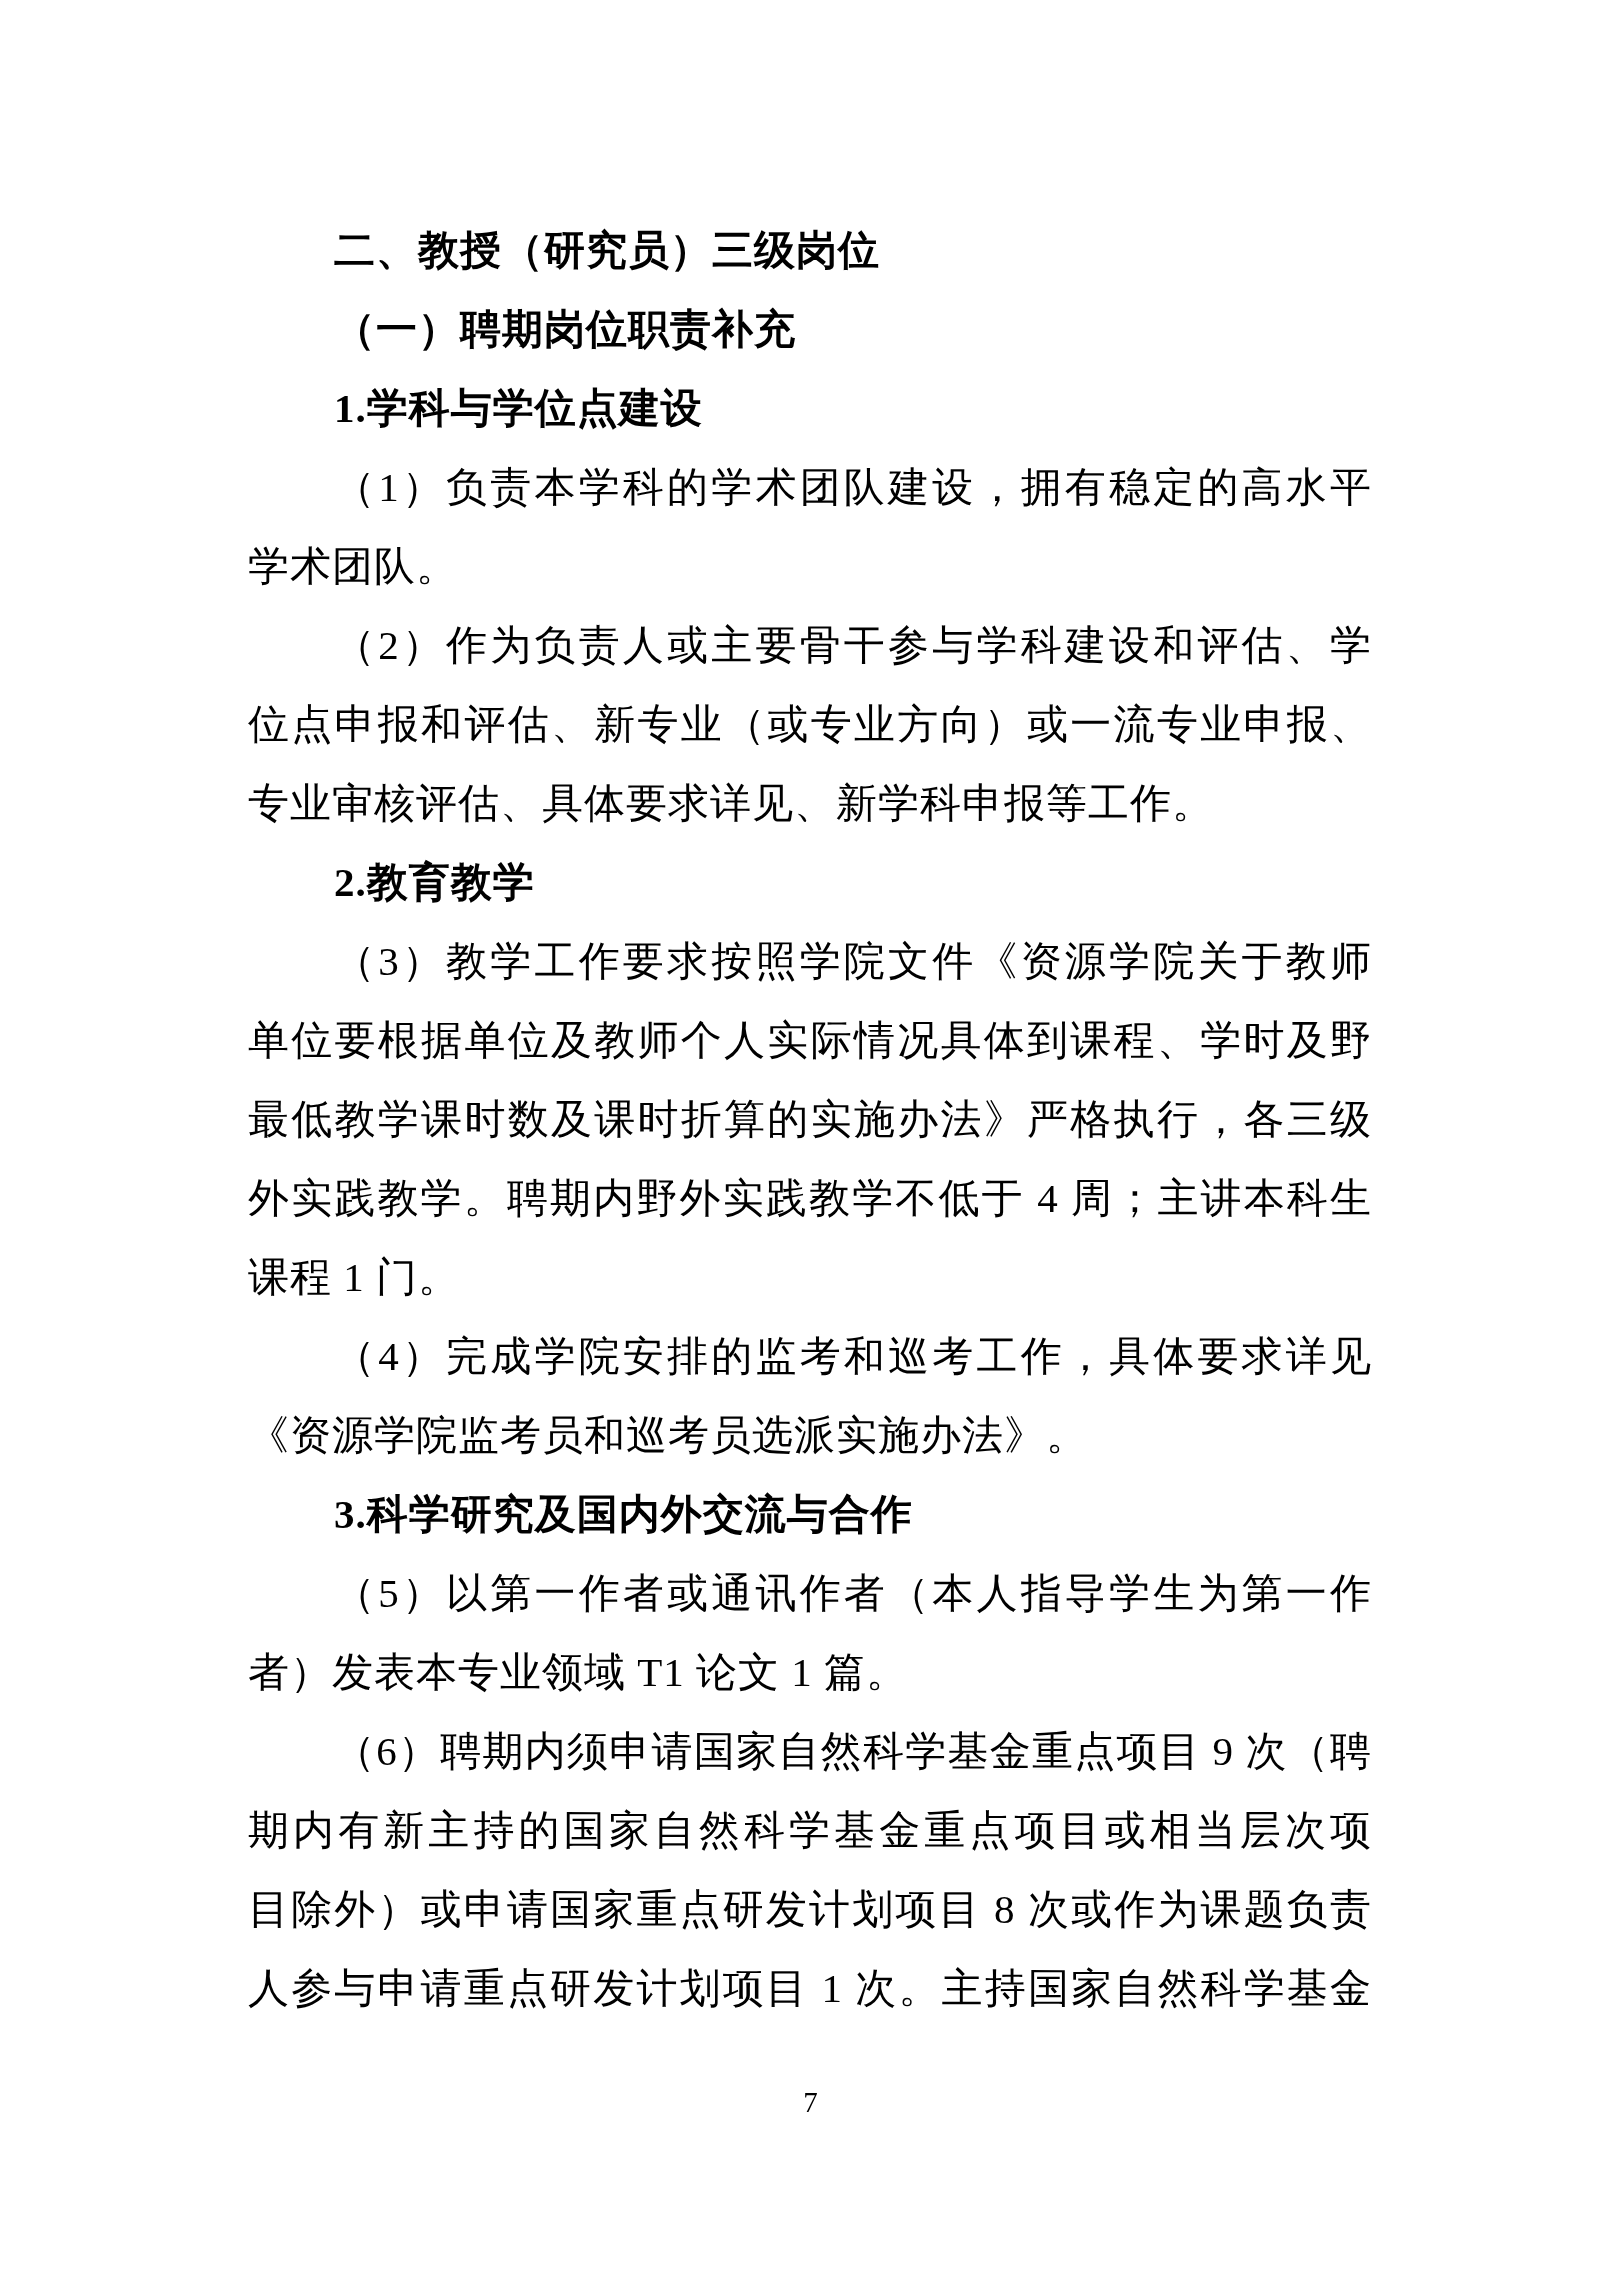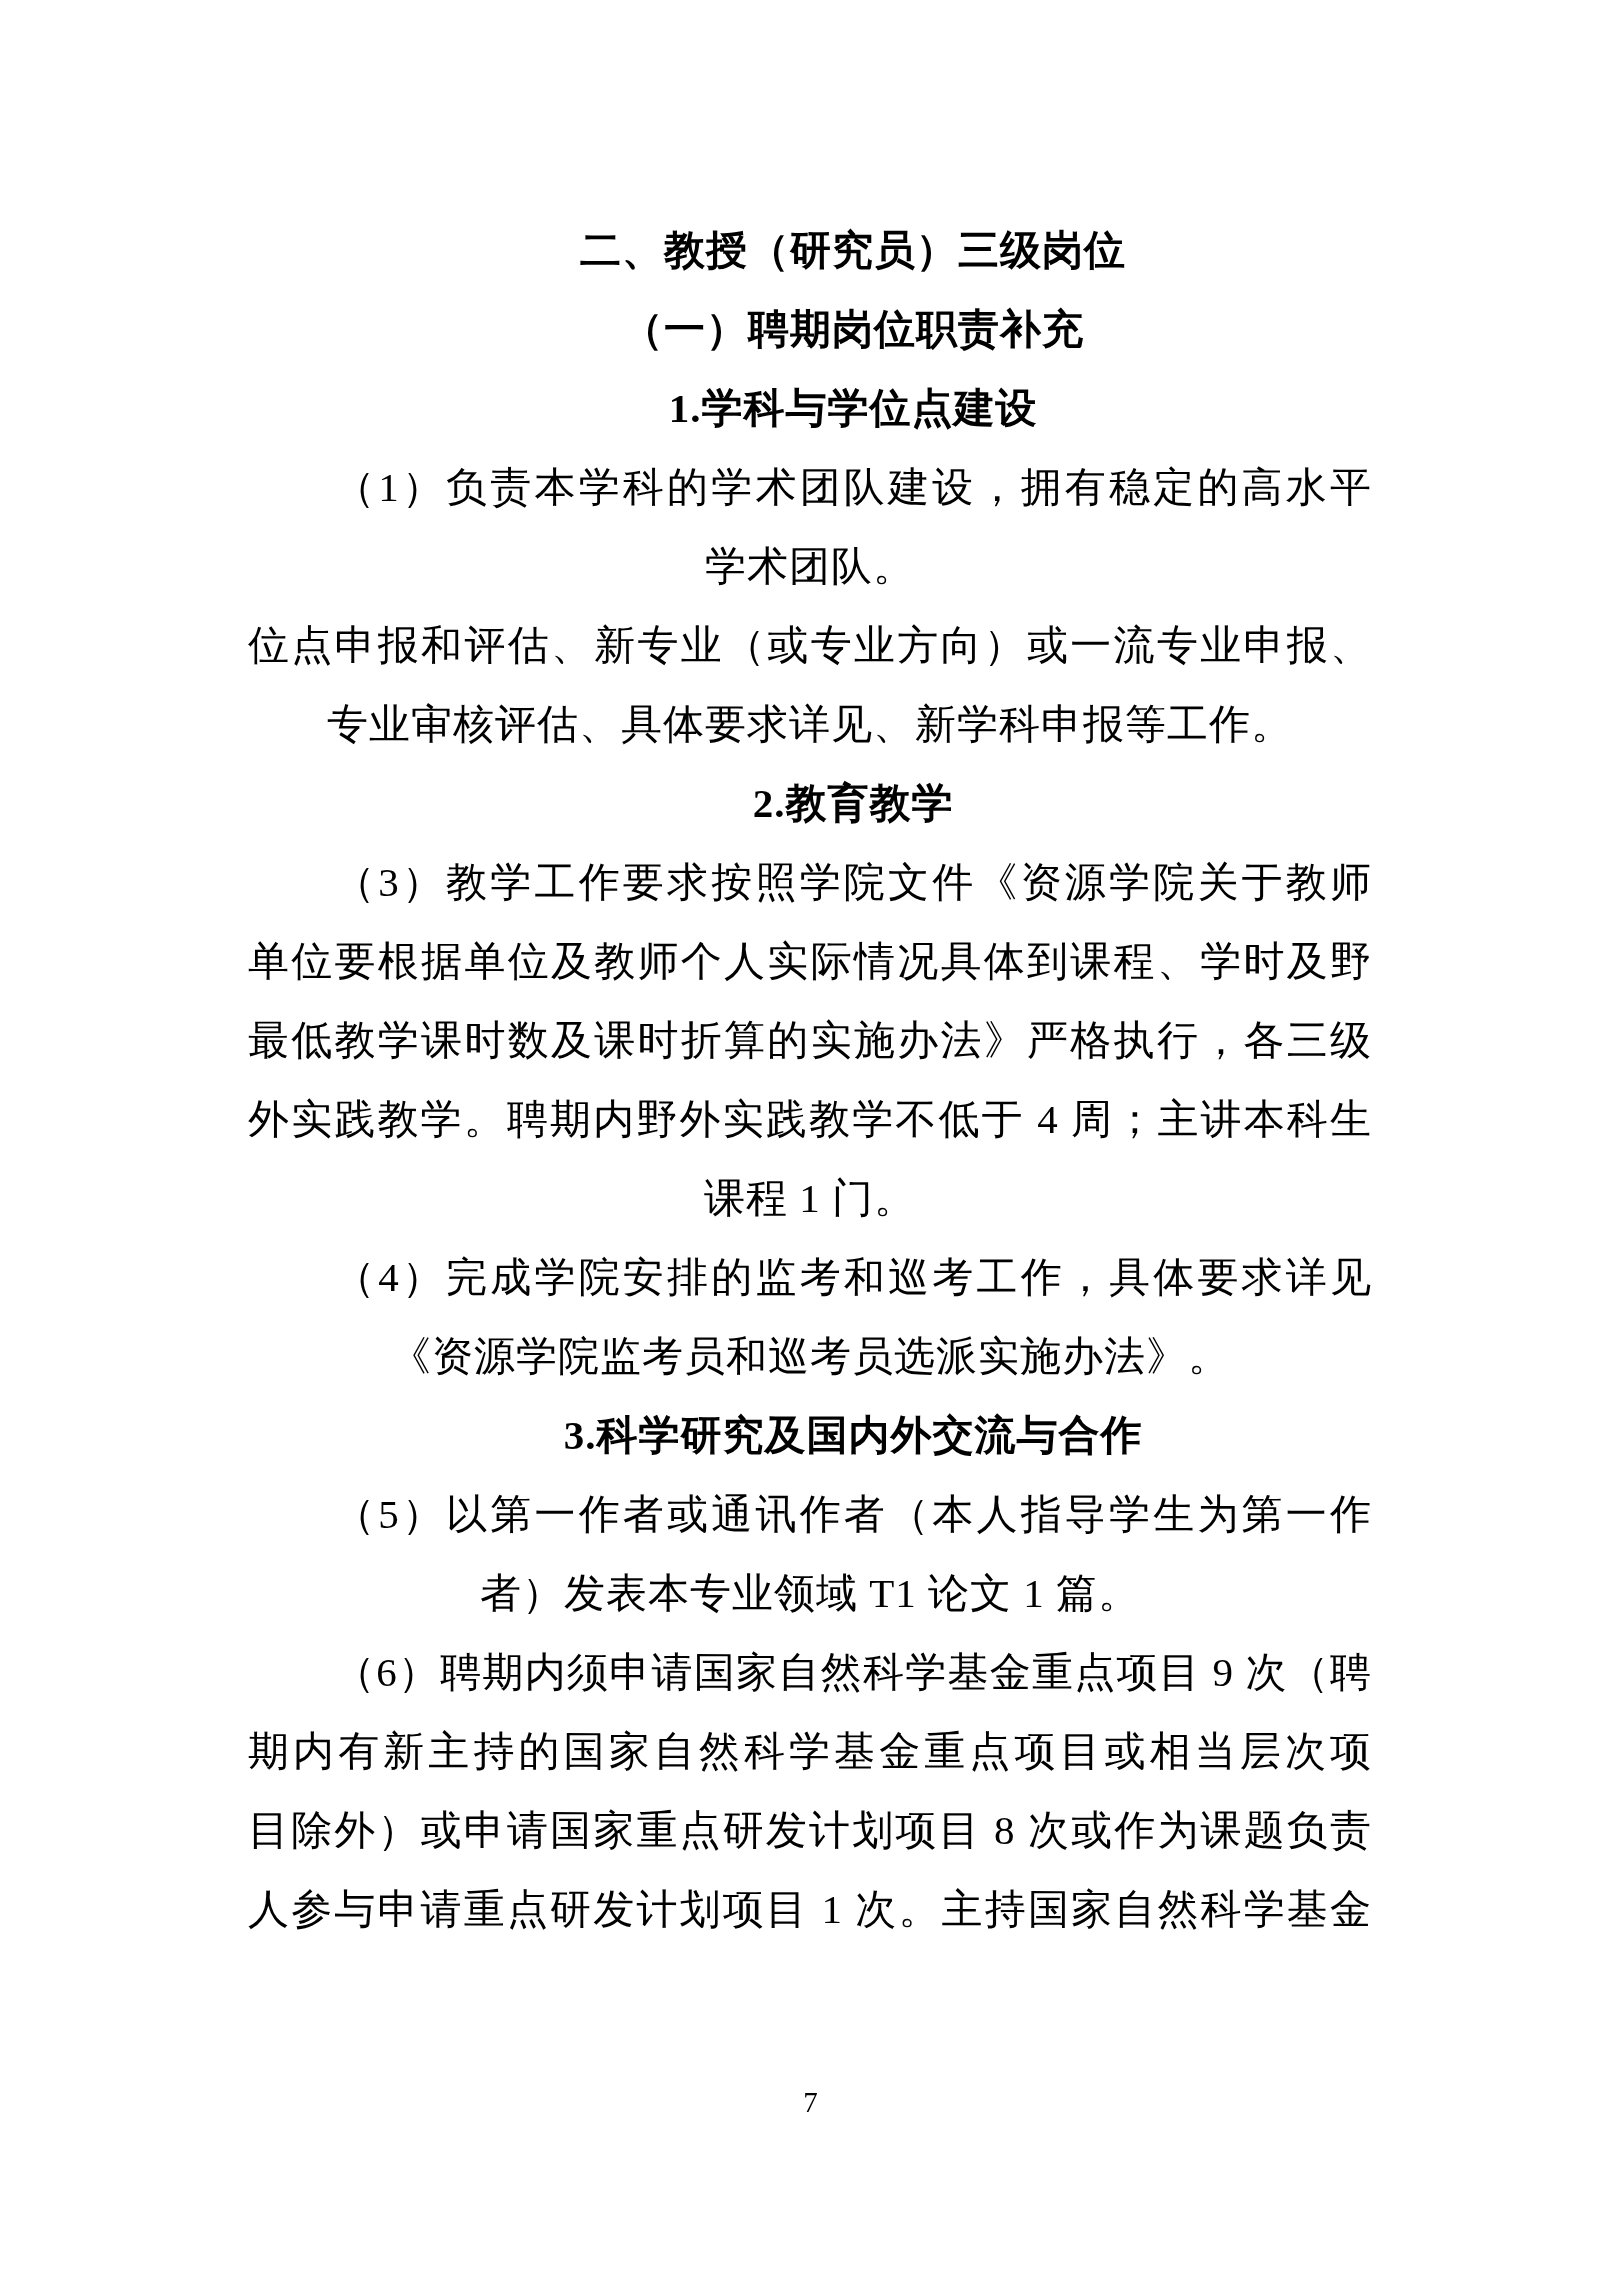--- a/index.html
+++ b/index.html
@@ -23,21 +23,21 @@
     position: absolute;
     left: 248px;
     top: 211px;
     width: 1124px;
   }
   .line {
     height: 79px;
     line-height: 79px;
     font-size: 41px;
     letter-spacing: 1px;
-    text-align: center;
+    text-align: left;
   }
   .line.indent {
     padding-left: 86px;
   }
   .line.justify {
     text-align: justify;
     text-align-last: justify;
     text-justify: inter-character;
   }
   .line.h1 {
@@ -65,20 +65,21 @@
 </head>
 <body>
 
 <div class="page">
   <div class="text-block">
       <div class="line h1 indent">二、教授（研究员）三级岗位</div>
       <div class="line h2 indent">（一）聘期岗位职责补充</div>
       <div class="line h2 indent">1.学科与学位点建设</div>
       <div class="line body indent justify">（1）负责本学科的学术团队建设，拥有稳定的高水平</div>
       <div class="line body">学术团队。</div>
+      <div class="line body indent justify">（2）作为负责人或主要骨干参与学科建设和评估、学</div>
       <div class="line body justify">位点申报和评估、新专业（或专业方向）或一流专业申报、</div>
       <div class="line body">专业审核评估、具体要求详见、新学科申报等工作。</div>
       <div class="line h2 indent">2.教育教学</div>
       <div class="line body indent justify">（3）教学工作要求按照学院文件《资源学院关于教师</div>
       <div class="line body justify">单位要根据单位及教师个人实际情况具体到课程、学时及野</div>
       <div class="line body justify">最低教学课时数及课时折算的实施办法》严格执行，各三级</div>
       <div class="line body justify">外实践教学。聘期内野外实践教学不低于 4 周；主讲本科生</div>
       <div class="line body">课程 1 门。</div>
       <div class="line body indent justify">（4）完成学院安排的监考和巡考工作，具体要求详见</div>
       <div class="line body">《资源学院监考员和巡考员选派实施办法》。</div>

